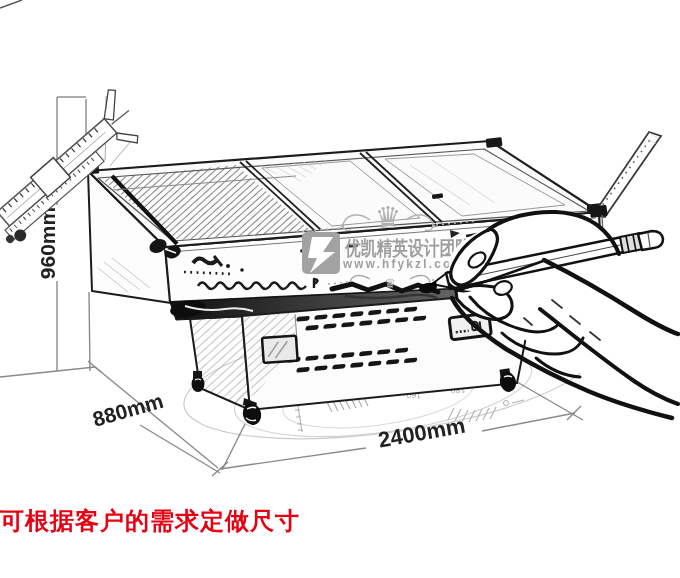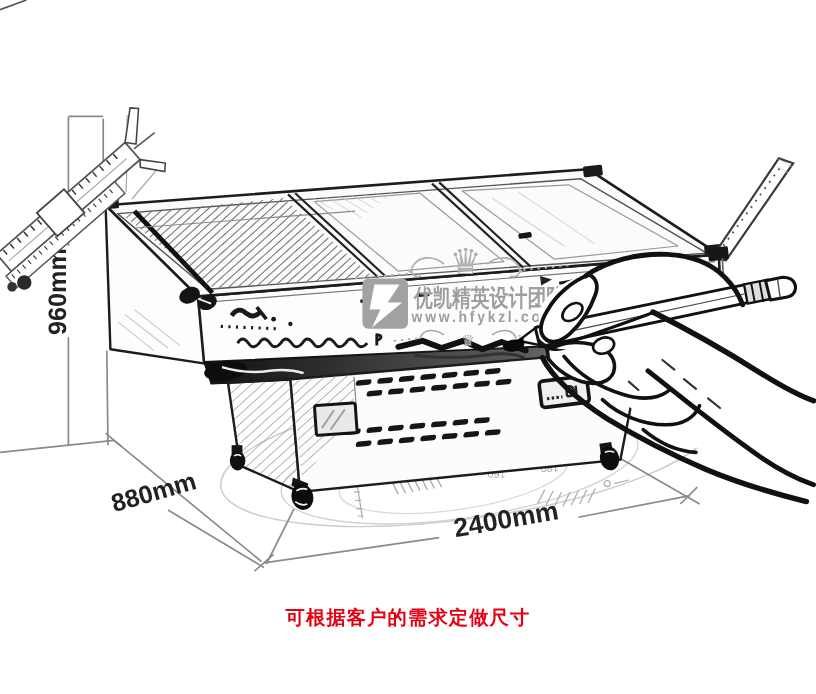--- a/index.html
+++ b/index.html
@@ -1,20 +1,20 @@
 <!DOCTYPE html>
 <html><head>
 <meta charset="utf-8">
 <style>
   html,body{margin:0;padding:0;background:#fff;}
   .stage{position:relative;width:680px;height:578px;background:#ffffff;overflow:hidden;
          font-family:"Liberation Sans",sans-serif;}
   .stage svg{position:absolute;left:0;top:0;}
-  .note{position:absolute;left:0;top:505px;width:680px;text-align:center;
-        font-size:16px;font-weight:bold;letter-spacing:1px;color:#e60012;
+  .note{position:absolute;left:0;top:505px;width:680px;
+        font-size:24px;font-weight:bold;letter-spacing:1px;color:#e60012;
         font-family:"Liberation Sans",sans-serif;}
   .dim-text{font-family:"Liberation Sans",sans-serif;font-weight:600;fill:#222;}
   .wm-title{font-family:"Liberation Sans",sans-serif;font-weight:bold;fill:#9e9e9e;}
   .wm-url{font-family:"Liberation Sans",sans-serif;font-weight:bold;fill:#9e9e9e;letter-spacing:2.5px;}
   .tiny-num{font-family:"Liberation Sans",sans-serif;fill:#aaaaaa;font-size:9px;}
 </style>
 </head>
 <body>
 
 <div class="stage">

